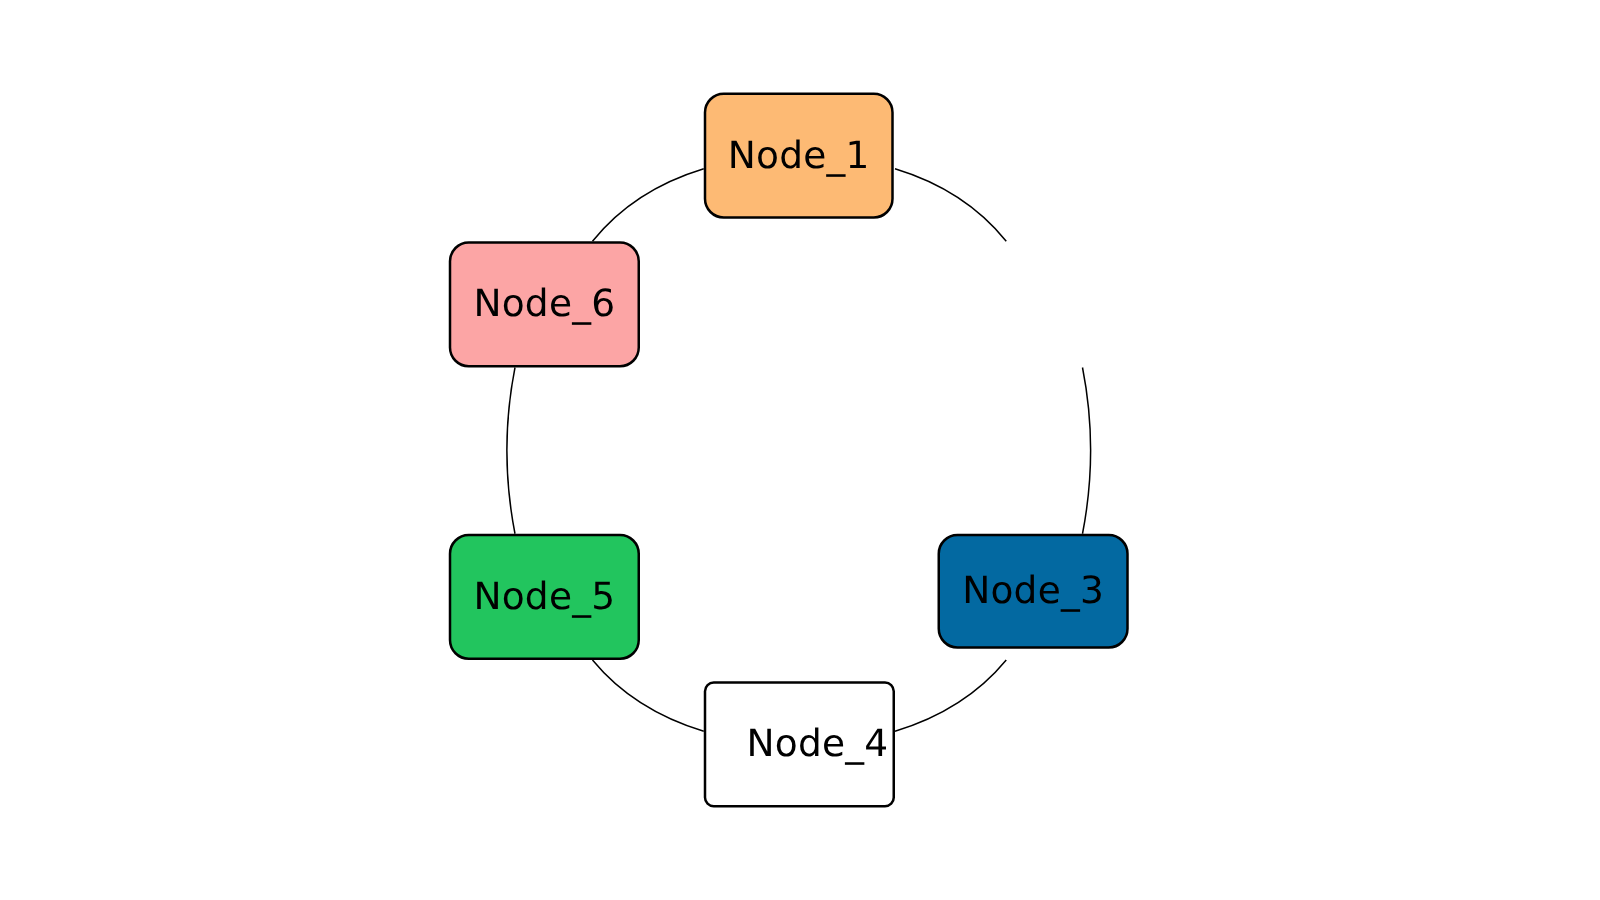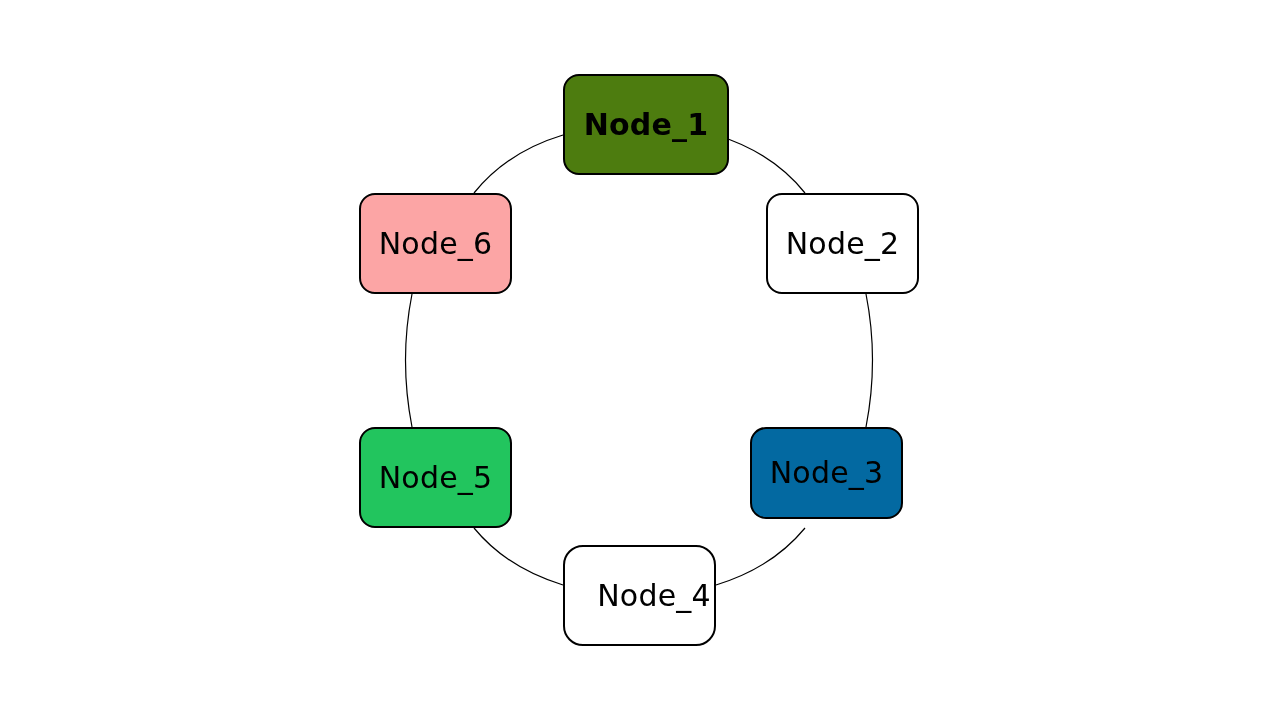--- a/index.html
+++ b/index.html
@@ -54,30 +54,27 @@
 
   <svg id="edge-layer" viewBox="0 0 1280 720">
     <path fill="none" stroke="#000000" stroke-width="1.2" d="M 716 135 Q 772 152 805 193"></path>
     <path fill="none" stroke="#000000" stroke-width="1.2" d="M 866 294 Q 879 360 866 427"></path>
     <path fill="none" stroke="#000000" stroke-width="1.2" d="M 805 528 Q 772 568 716 585"></path>
     <path fill="none" stroke="#000000" stroke-width="1.2" d="M 563 585 Q 507 568 474 528"></path>
     <path fill="none" stroke="#000000" stroke-width="1.2" d="M 412 427 Q 399 360 412 294"></path>
     <path fill="none" stroke="#000000" stroke-width="1.2" d="M 474 193 Q 507 152 563 135"></path>
   </svg>
 
-  <div class="node" id="node-0" style="left: 563px; top: 74px; width: 166px; height: 101px; border-radius: 16px; background: #4d7c0f; border-color: rgb(0, 0, 0); font-weight: bold;">
+  <div class="node" id="node-0" style="left: 563px; top: 74px; width: 152px; height: 101px; border-radius: 16px; background: #fdba74; border-color: rgb(0, 0, 0);">
     <span class="node-label">Node_1</span>
-  </div>
-  <div class="node" id="node-1" style="left: 766px; top: 193px; width: 153px; height: 101px; border-radius: 16px; background: rgb(255, 255, 255); border-color: rgb(0, 0, 0);">
-    <span class="node-label">Node_2</span>
   </div>
   <div class="node" id="node-2" style="left: 750px; top: 427px; width: 153px; height: 92px; border-radius: 16px; background: #0369a1; border-color: rgb(0, 0, 0);">
     <span class="node-label">Node_3</span>
   </div>
-  <div class="node" id="node-3" style="left: 563px; top: 545px; width: 153px; height: 101px; border-radius: 20px; background: rgb(255, 255, 255); border-color: rgb(0, 0, 0); padding-left: 29px;">
+  <div class="node" id="node-3" style="left: 563px; top: 545px; width: 153px; height: 101px; border-radius: 8px; background: rgb(255, 255, 255); border-color: rgb(0, 0, 0); padding-left: 29px;">
     <span class="node-label">Node_4</span>
   </div>
   <div class="node" id="node-4" style="left: 359px; top: 427px; width: 153px; height: 101px; border-radius: 16px; background: #22c55e; border-color: rgb(0, 0, 0);">
     <span class="node-label">Node_5</span>
   </div>
   <div class="node" id="node-5" style="left: 359px; top: 193px; width: 153px; height: 101px; border-radius: 16px; background: #fca5a5; border-color: rgb(0, 0, 0);">
     <span class="node-label">Node_6</span>
   </div>
 
 </div>

